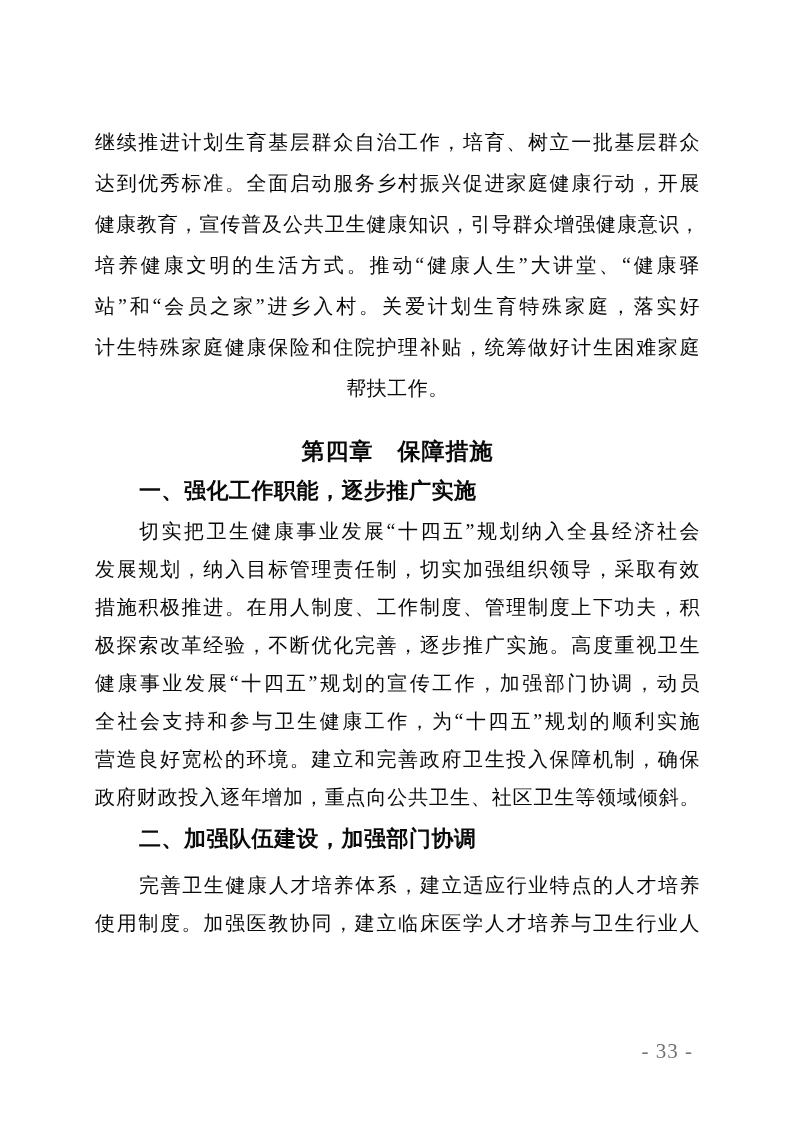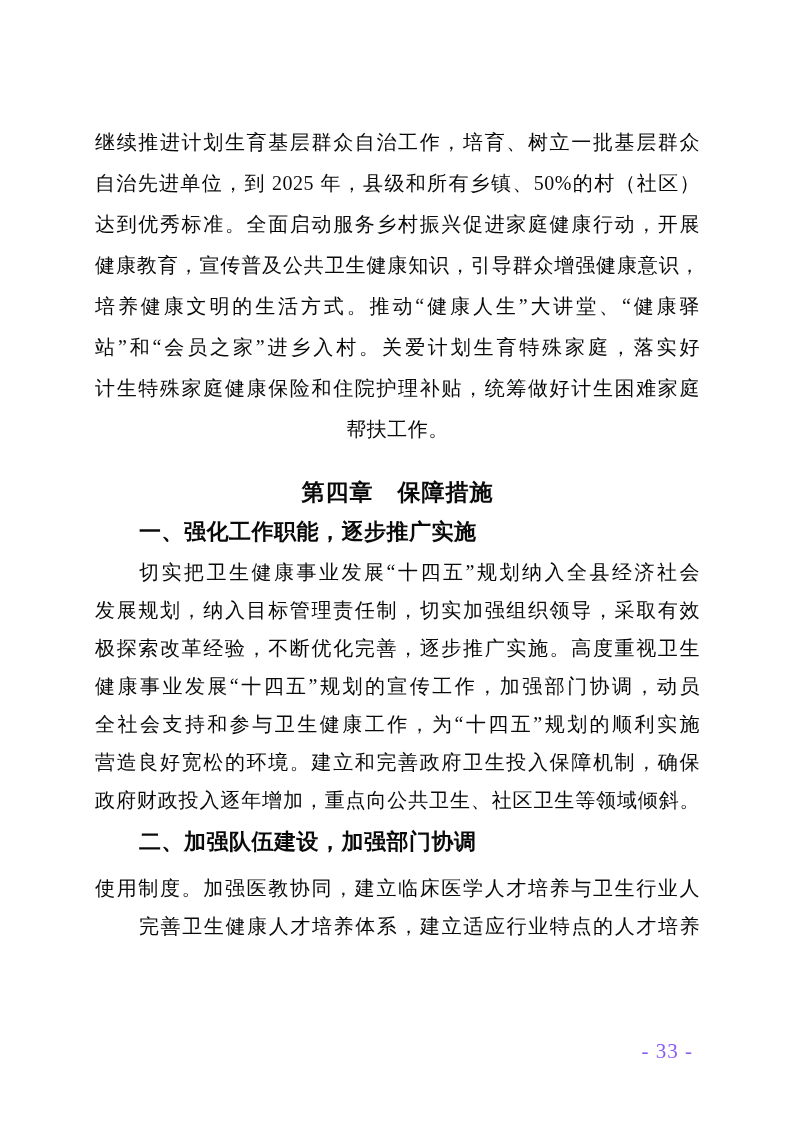--- a/index.html
+++ b/index.html
@@ -65,58 +65,58 @@
   }
   .section-heading.s1 { margin-top: 10px; margin-bottom: 6px; }
   .section-heading.s2 { margin-top: 8px;  margin-bottom: 12px; }
   .page-number {
     position: absolute;
     top: 1036px;
     right: 100px;
     font-size: 21px;
     line-height: 30px;
     font-family: "Liberation Serif", serif;
-    color: #8b5cf6;
+    color: #737373;
     letter-spacing: 1px;
   }
 </style>
 </head>
 <body>
 
 <div class="page">
   <div class="content">
 
     <div class="para">
       <div class="line">继续推进计划生育基层群众自治工作，培育、树立一批基层群众</div>
-      <div class="line">自治先进单位，到 2025 年，县级和所有乡镇、50%的村（社区）</div>
       <div class="line">达到优秀标准。全面启动服务乡村振兴促进家庭健康行动，开展</div>
       <div class="line">健康教育，宣传普及公共卫生健康知识，引导群众增强健康意识，</div>
       <div class="line">培养健康文明的生活方式。推动“健康人生”大讲堂、“健康驿</div>
       <div class="line">站”和“会员之家”进乡入村。关爱计划生育特殊家庭，落实好</div>
       <div class="line">计生特殊家庭健康保险和住院护理补贴，统筹做好计生困难家庭</div>
       <div class="line para-end">帮扶工作。</div>
     </div>
 
     <div class="chapter-heading">第四章　保障措施</div>
 
     <div class="section-heading s1">一、强化工作职能，逐步推广实施</div>
 
     <div class="para tight">
       <div class="line first-line">切实把卫生健康事业发展“十四五”规划纳入全县经济社会</div>
       <div class="line">发展规划，纳入目标管理责任制，切实加强组织领导，采取有效</div>
+      <div class="line">措施积极推进。在用人制度、工作制度、管理制度上下功夫，积</div>
       <div class="line">极探索改革经验，不断优化完善，逐步推广实施。高度重视卫生</div>
       <div class="line">健康事业发展“十四五”规划的宣传工作，加强部门协调，动员</div>
       <div class="line">全社会支持和参与卫生健康工作，为“十四五”规划的顺利实施</div>
       <div class="line">营造良好宽松的环境。建立和完善政府卫生投入保障机制，确保</div>
       <div class="line">政府财政投入逐年增加，重点向公共卫生、社区卫生等领域倾斜。</div>
     </div>
 
     <div class="section-heading s2">二、加强队伍建设，加强部门协调</div>
 
     <div class="para tight">
+      <div class="line first-line">完善卫生健康人才培养体系，建立适应行业特点的人才培养</div>
       <div class="line">使用制度。加强医教协同，建立临床医学人才培养与卫生行业人</div>
-      <div class="line first-line">完善卫生健康人才培养体系，建立适应行业特点的人才培养</div>
     </div>
 
   </div>
 
   <div class="page-number">- 33 -</div>
 </div>
 
 </body></html>

